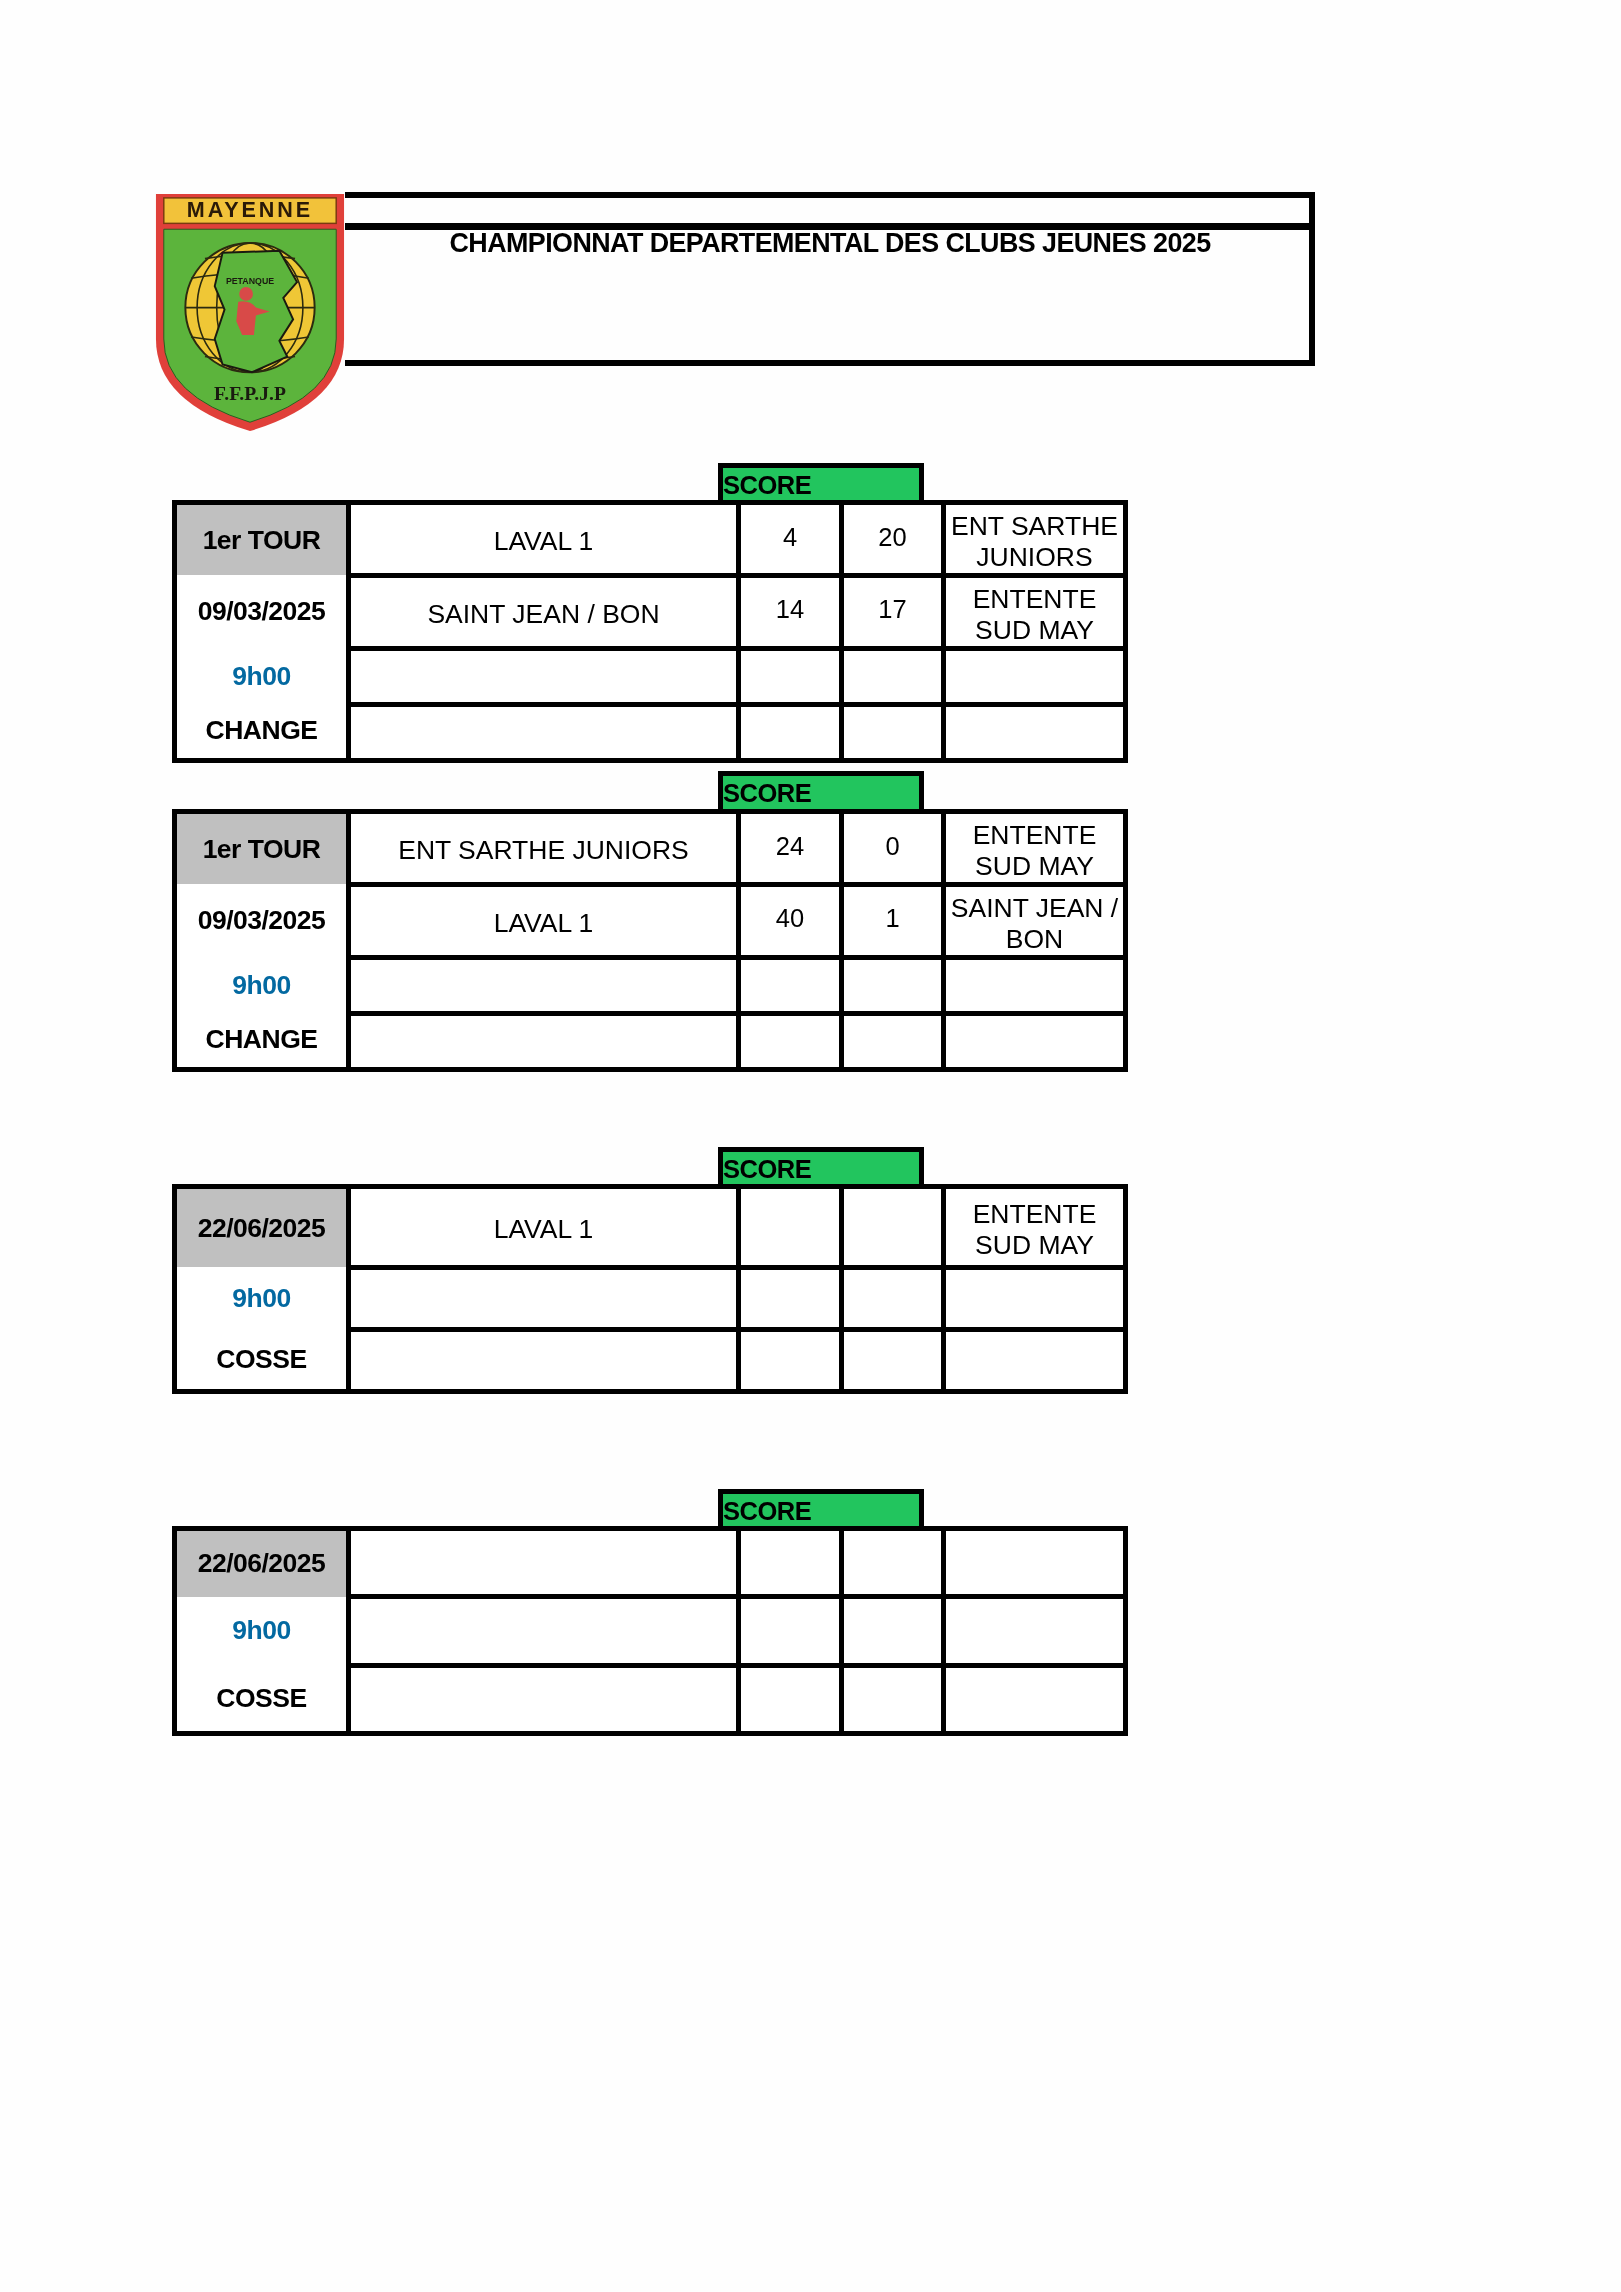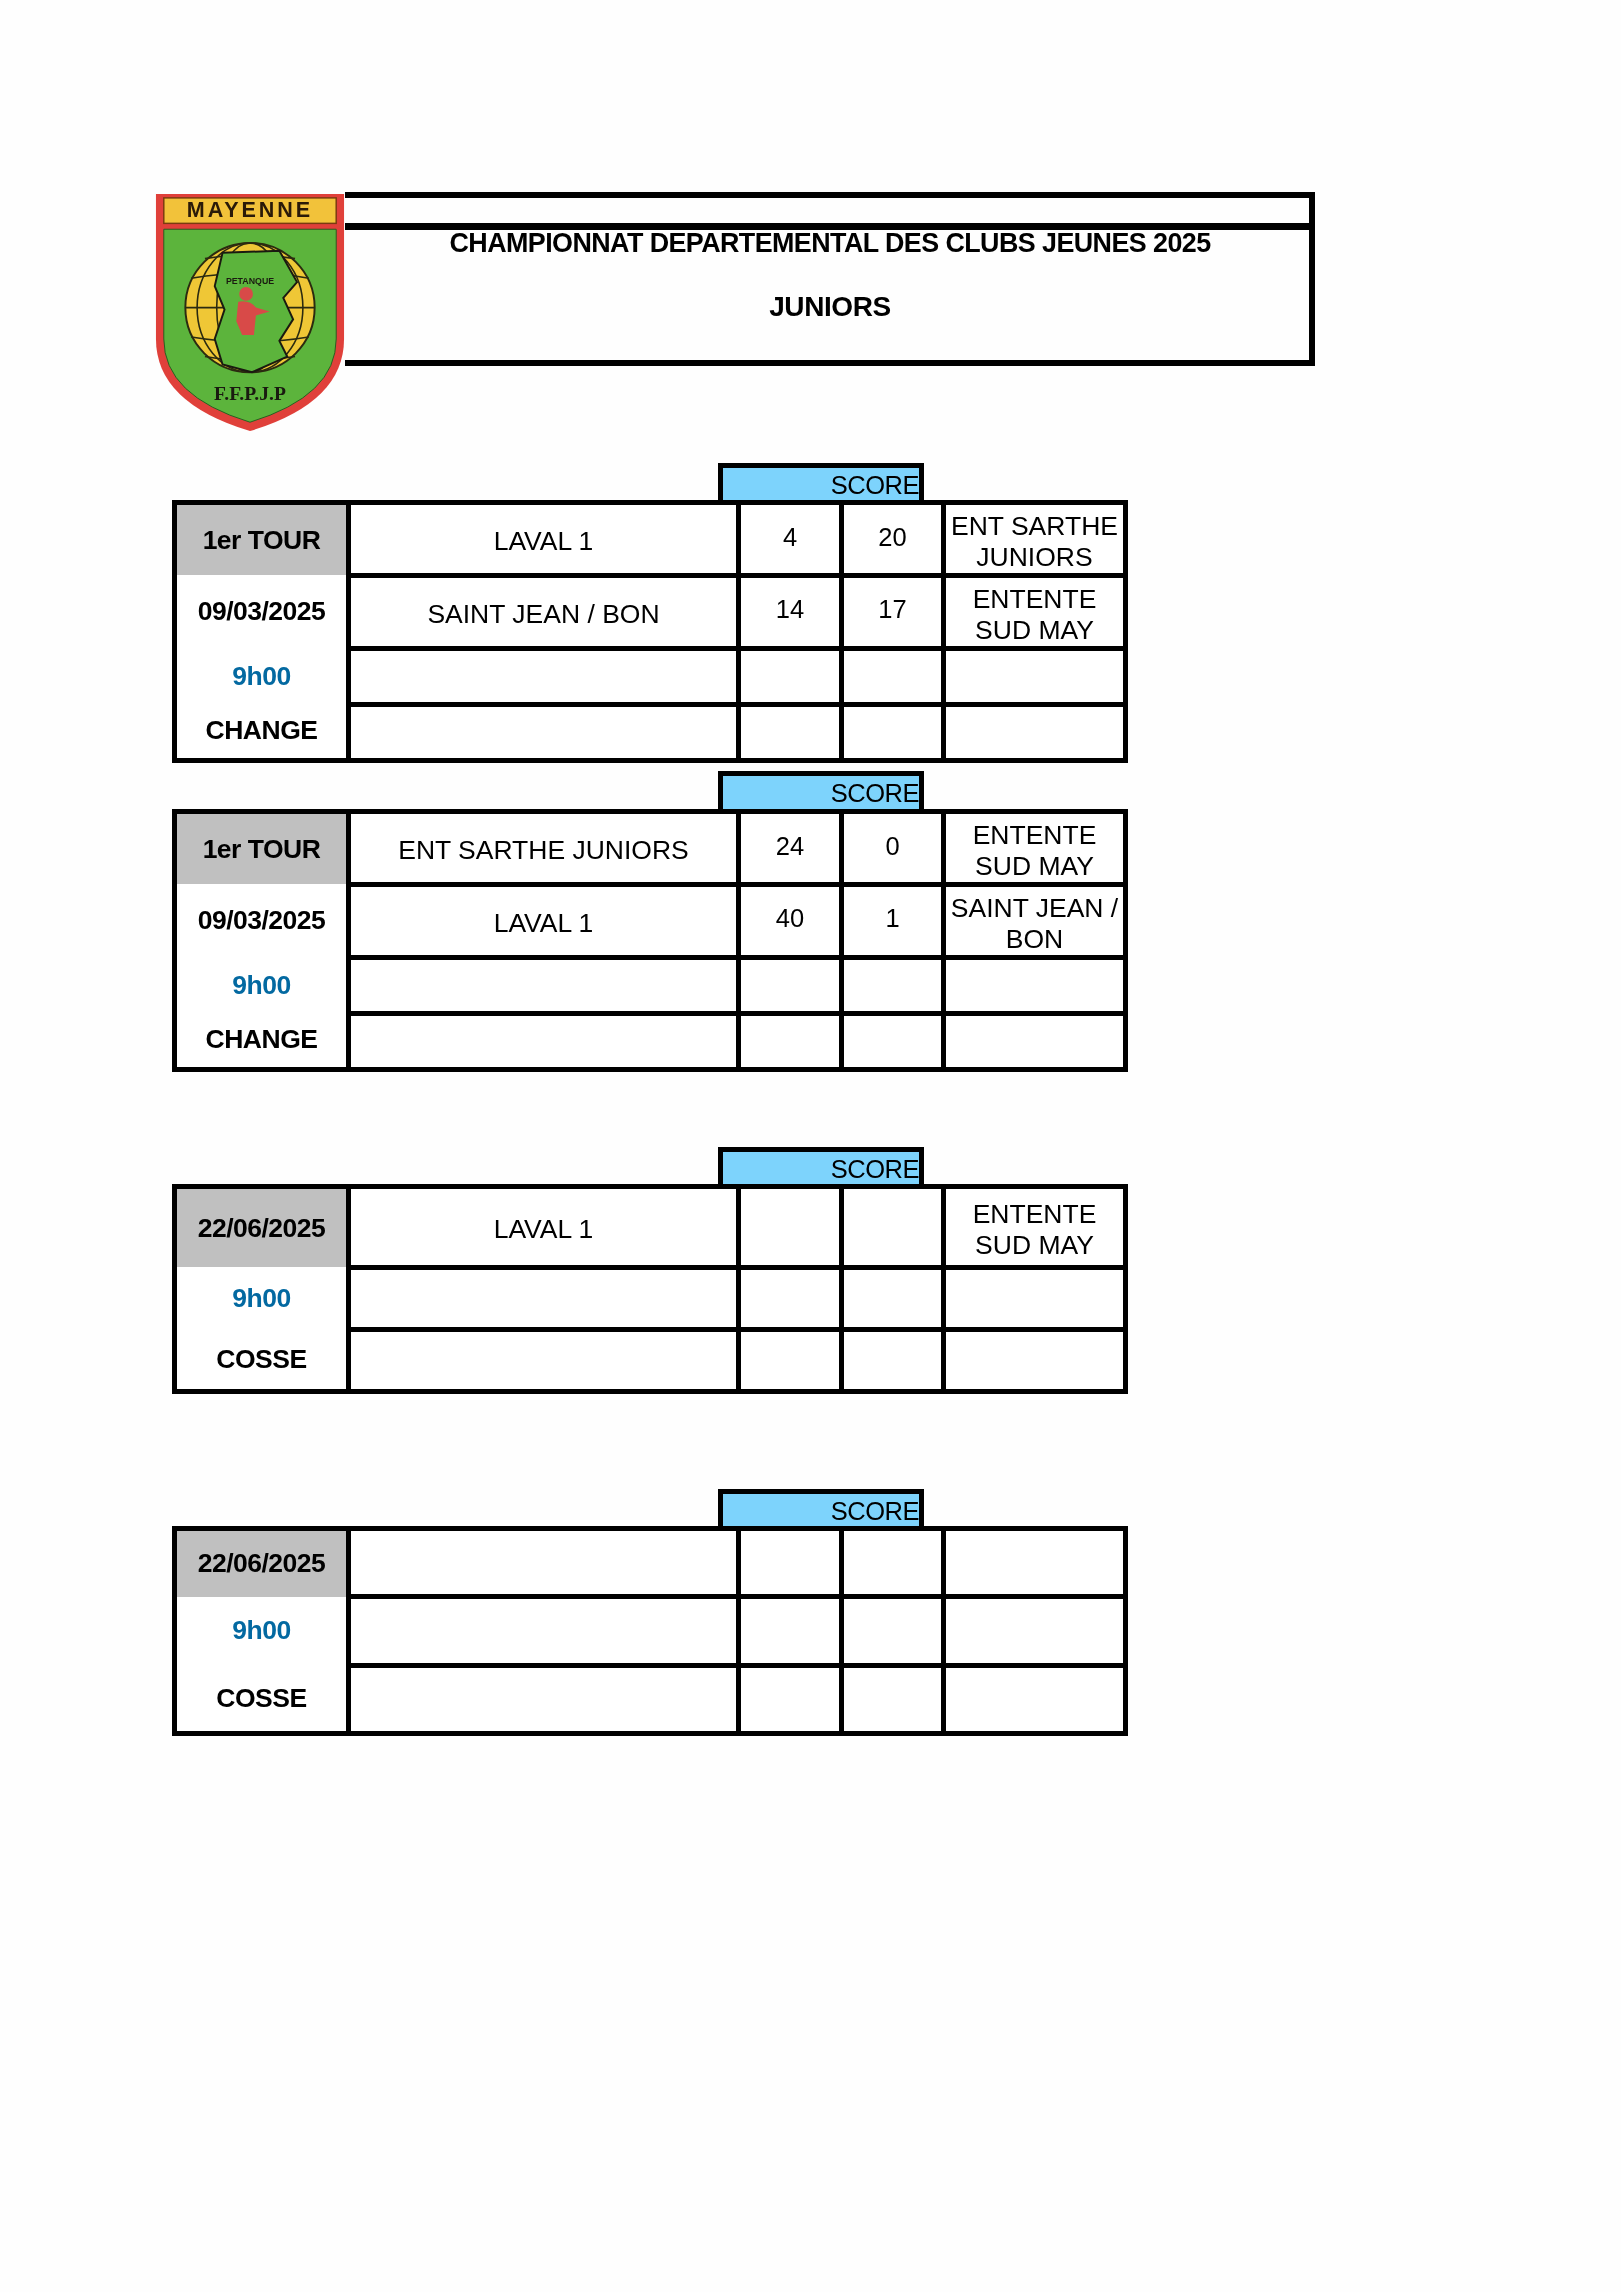--- a/index.html
+++ b/index.html
@@ -27,22 +27,22 @@
     transform: scaleX(0.96);
   }
   .hdr-sub {
     position: absolute; left: 0; right: 0; top: 99px; text-align: center;
     font-size: 28px; font-weight: bold; letter-spacing: -0.4px;
   }
 
   
   .score-hdr {
     width: 206px; height: 41px; border: 5.9px solid #000; border-bottom: none;
-    text-align: right; font-weight: normal; font-size: 25.5px; line-height: 35px;
-    letter-spacing: -0.5px; background: #7dd3fc;
+    text-align: left; font-weight: bold; font-size: 25.5px; line-height: 35px;
+    letter-spacing: -0.5px; background: #22c55e;
   }
 
   
   .mtable { left: 172px; width: 956px; height: 210px; }
   .mtable table {
     border-collapse: collapse; width: 100%; height: 100%; table-layout: fixed;
   }
   .mtable td {
     border: 5.9px solid #000; padding: 0; height: 45px;
     text-align: center; vertical-align: middle; background: #fff;
@@ -86,21 +86,20 @@
     <text x="98" y="212" text-anchor="middle" font-family="Liberation Serif, serif" font-weight="bold" font-size="20" fill="#1a1a10">F.F.P.J.P</text>
   </svg>
 </div>
 
 <div class="abs hdr">
   <div class="hdr-line l1"></div>
   <div class="hdr-line l2"></div>
   <div class="hdr-line l3"></div>
   <div class="hdr-right"></div>
   <div class="hdr-title">CHAMPIONNAT DEPARTEMENTAL DES CLUBS JEUNES 2025</div>
-  <div class="hdr-sub">JUNIORS</div>
 </div>
 
 <div class="abs score-hdr" style="left:718px; top:463px;">SCORE</div>
 <div class="abs mtable" style="top:500px;">
   <table>
     <colgroup>
         <col style="width:174px">
         <col style="width:390px">
         <col style="width:103px">
         <col style="width:102px">

